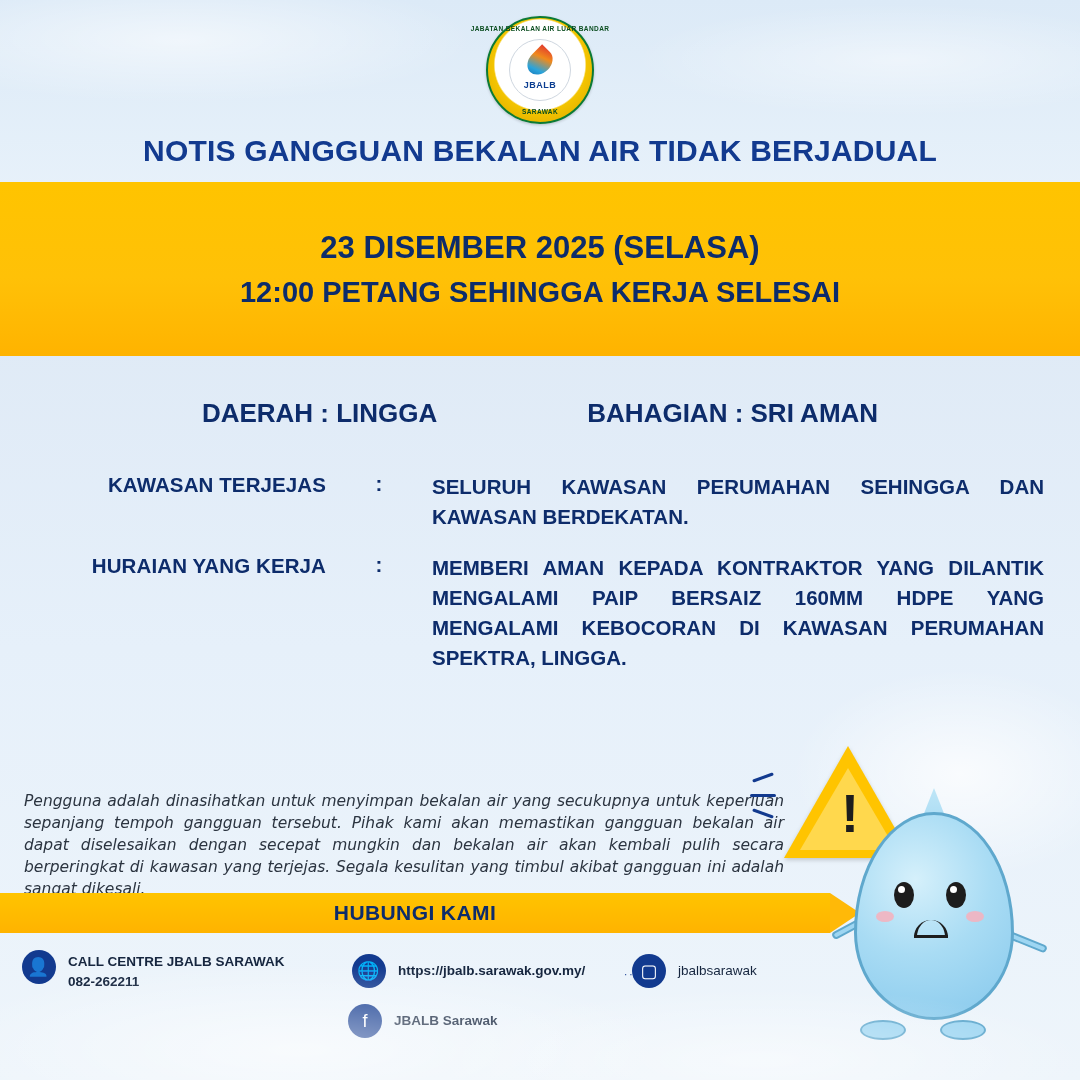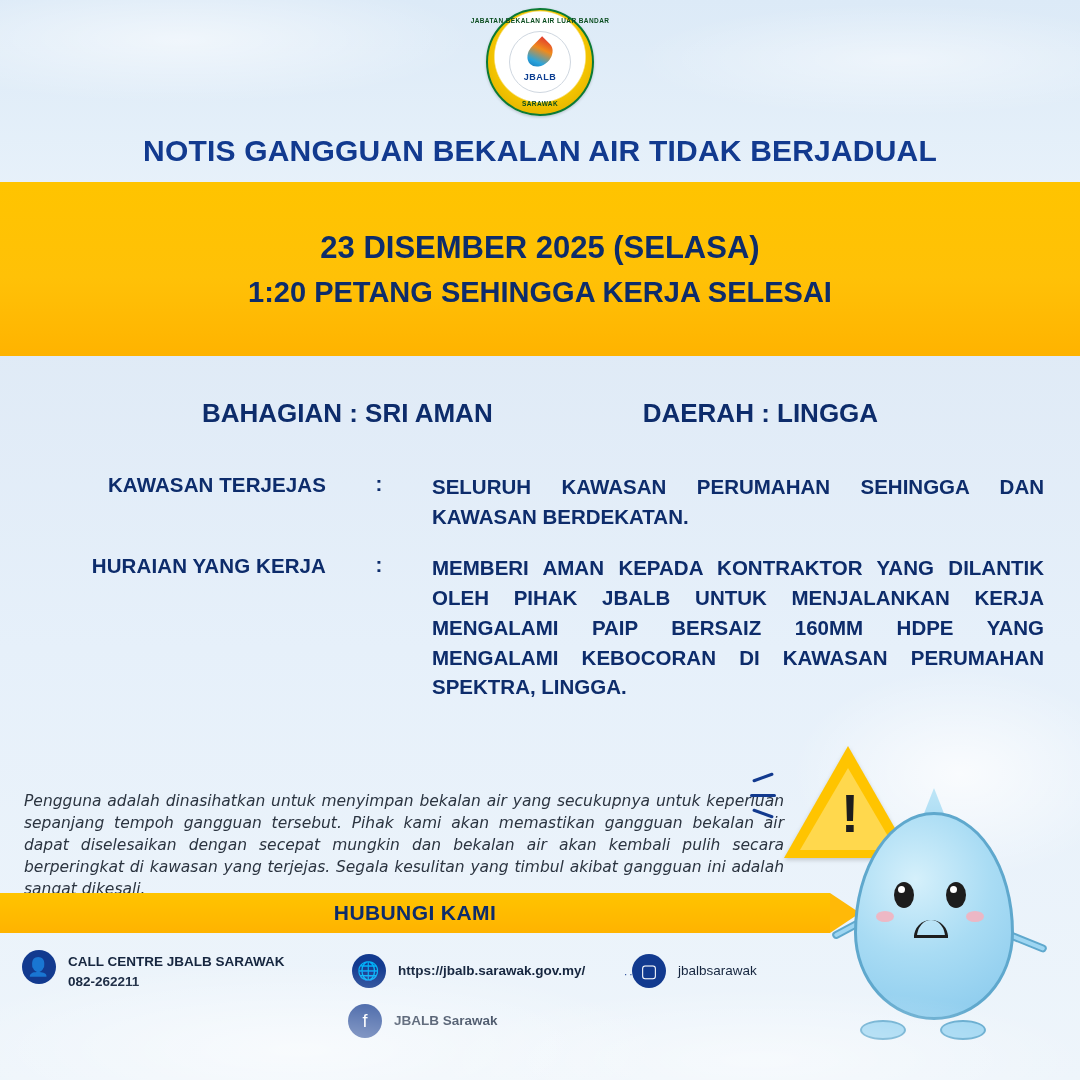--- a/index.html
+++ b/index.html
@@ -24,21 +24,21 @@
     position: absolute; left: 0; top: 0; width: 1080px; height: 190px;
     background:
       radial-gradient(ellipse 420px 90px at 180px 40px, rgba(255,255,255,.55), rgba(255,255,255,0) 70%),
       radial-gradient(ellipse 380px 80px at 900px 60px, rgba(255,255,255,.45), rgba(255,255,255,0) 70%),
       linear-gradient(180deg, #dceaf7, #e7f1fa);
     pointer-events: none;
   }
 
   
   .logo-wrap {
-    position: absolute; left: 50%; top: 8px; transform: translateX(-50%);
+    position: absolute; left: 50%; top: 16px; transform: translateX(-50%);
     width: 108px; height: 108px; z-index: 5;
   }
   .logo-outer {
     width: 108px; height: 108px; border-radius: 50%;
     background: radial-gradient(circle at 50% 45%, #ffffff 58%, #f3c400 60%, #e9b800 74%, #0f8a3c 76%, #0c7a35 100%);
     border: 2px solid #0c7a35;
     position: relative;
     box-shadow: 0 1px 3px rgba(0,0,0,.2);
   }
   .logo-ring-text {
@@ -295,45 +295,44 @@
       </div>
     </div>
   </div>
 
   <div class="title-band">
     <h1>NOTIS GANGGUAN BEKALAN AIR TIDAK BERJADUAL</h1>
   </div>
 
   <div class="date-band">
     <div class="line1">23 DISEMBER 2025 (SELASA)</div>
-    <div class="line2">1:20 PETANG SEHINGGA KERJA SELESAI</div>
+    <div class="line2">12:00 PETANG SEHINGGA KERJA SELESAI</div>
   </div>
 
   <div class="divrow">
+    <div>DAERAH : LINGGA</div>
     <div>BAHAGIAN : SRI AMAN</div>
-    <div>DAERAH : LINGGA</div>
   </div>
 
   <div class="details">
 
     <div class="det-row">
       <div class="det-label">KAWASAN TERJEJAS</div>
       <div class="det-colon">:</div>
       <div class="det-value">
         <span class="just">SELURUH KAWASAN PERUMAHAN SEHINGGA DAN</span>
         <span class="last">KAWASAN BERDEKATAN.</span>
       </div>
     </div>
 
     <div class="det-row">
       <div class="det-label">HURAIAN YANG KERJA</div>
       <div class="det-colon">:</div>
       <div class="det-value">
         <span class="just">MEMBERI AMAN KEPADA KONTRAKTOR YANG DILANTIK</span>
-        <span class="just">OLEH PIHAK JBALB UNTUK MENJALANKAN KERJA</span>
         <span class="just">MENGALAMI PAIP BERSAIZ 160MM HDPE YANG</span>
         <span class="just">MENGALAMI KEBOCORAN DI KAWASAN PERUMAHAN</span>
         <span class="last">SPEKTRA, LINGGA.</span>
       </div>
     </div>
 
   </div>
 
   <div class="water-splash"></div>
 

